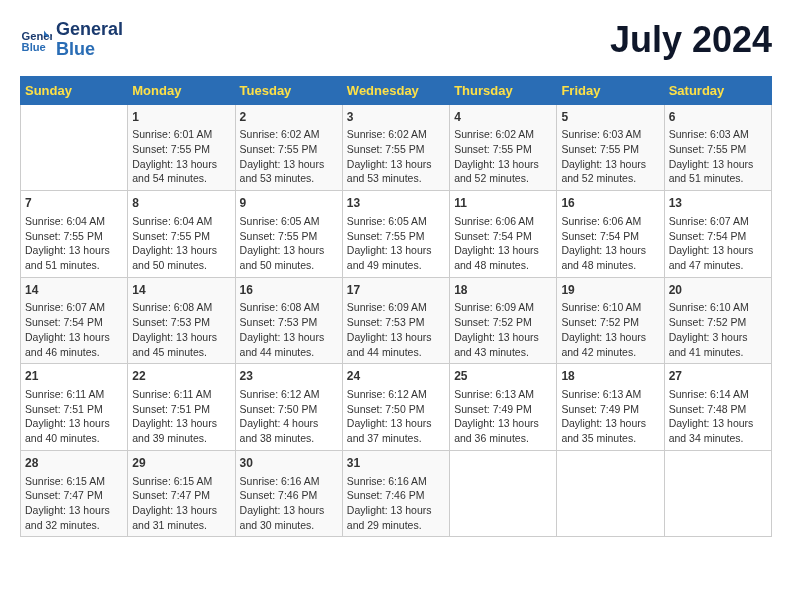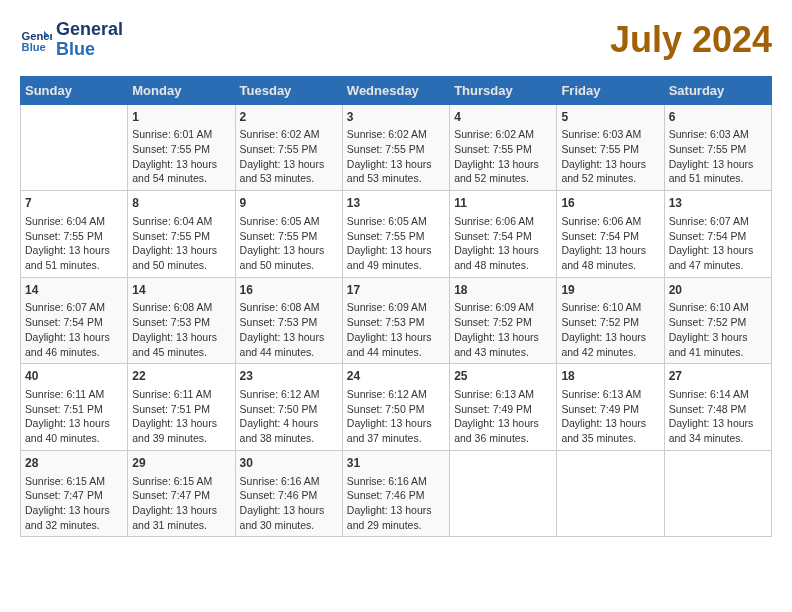--- a/index.html
+++ b/index.html
@@ -33,35 +33,35 @@
     .logo-icon {
       width: 32px;
       height: 32px;
     }
     .title-block {
       text-align: right;
     }
     .month-year {
       font-size: 36px;
       font-weight: bold;
-      color: #a16207;
+      color: #0f172a;
       line-height: 1.1;
     }
     .location {
       font-size: 16px;
       color: #333;
     }
     table {
       width: 100%;
       border-collapse: collapse;
       font-size: 11px;
     }
     thead tr th {
       background: #2a6db5;
-      color: #e5e5e5;
+      color: #fde047;
       padding: 6px 4px;
       text-align: left;
       font-size: 13px;
       font-weight: bold;
       border: 1px solid #2a6db5;
     }
     tbody tr td {
       border: 1px solid #ccc;
       vertical-align: top;
       padding: 4px 4px;
@@ -141,21 +141,21 @@
       <tr>
         <td><span class="day-num">14</span><span>Sunrise: 6:07 AM</span><br><span>Sunset: 7:54 PM</span><br><span>Daylight: 13 hours and 46 minutes.</span></td>
         <td><span class="day-num">14</span><span>Sunrise: 6:08 AM</span><br><span>Sunset: 7:53 PM</span><br><span>Daylight: 13 hours and 45 minutes.</span></td>
         <td><span class="day-num">16</span><span>Sunrise: 6:08 AM</span><br><span>Sunset: 7:53 PM</span><br><span>Daylight: 13 hours and 44 minutes.</span></td>
         <td><span class="day-num">17</span><span>Sunrise: 6:09 AM</span><br><span>Sunset: 7:53 PM</span><br><span>Daylight: 13 hours and 44 minutes.</span></td>
         <td><span class="day-num">18</span><span>Sunrise: 6:09 AM</span><br><span>Sunset: 7:52 PM</span><br><span>Daylight: 13 hours and 43 minutes.</span></td>
         <td><span class="day-num">19</span><span>Sunrise: 6:10 AM</span><br><span>Sunset: 7:52 PM</span><br><span>Daylight: 13 hours and 42 minutes.</span></td>
         <td><span class="day-num">20</span><span>Sunrise: 6:10 AM</span><br><span>Sunset: 7:52 PM</span><br><span>Daylight: 3 hours and 41 minutes.</span></td>
       </tr>
       <tr>
-        <td><span class="day-num">40</span><span>Sunrise: 6:11 AM</span><br><span>Sunset: 7:51 PM</span><br><span>Daylight: 13 hours and 40 minutes.</span></td>
+        <td><span class="day-num">21</span><span>Sunrise: 6:11 AM</span><br><span>Sunset: 7:51 PM</span><br><span>Daylight: 13 hours and 40 minutes.</span></td>
         <td><span class="day-num">22</span><span>Sunrise: 6:11 AM</span><br><span>Sunset: 7:51 PM</span><br><span>Daylight: 13 hours and 39 minutes.</span></td>
         <td><span class="day-num">23</span><span>Sunrise: 6:12 AM</span><br><span>Sunset: 7:50 PM</span><br><span>Daylight: 4 hours and 38 minutes.</span></td>
         <td><span class="day-num">24</span><span>Sunrise: 6:12 AM</span><br><span>Sunset: 7:50 PM</span><br><span>Daylight: 13 hours and 37 minutes.</span></td>
         <td><span class="day-num">25</span><span>Sunrise: 6:13 AM</span><br><span>Sunset: 7:49 PM</span><br><span>Daylight: 13 hours and 36 minutes.</span></td>
         <td><span class="day-num">18</span><span>Sunrise: 6:13 AM</span><br><span>Sunset: 7:49 PM</span><br><span>Daylight: 13 hours and 35 minutes.</span></td>
         <td><span class="day-num">27</span><span>Sunrise: 6:14 AM</span><br><span>Sunset: 7:48 PM</span><br><span>Daylight: 13 hours and 34 minutes.</span></td>
       </tr>
       <tr>
         <td><span class="day-num">28</span><span>Sunrise: 6:15 AM</span><br><span>Sunset: 7:47 PM</span><br><span>Daylight: 13 hours and 32 minutes.</span></td>
         <td><span class="day-num">29</span><span>Sunrise: 6:15 AM</span><br><span>Sunset: 7:47 PM</span><br><span>Daylight: 13 hours and 31 minutes.</span></td>

